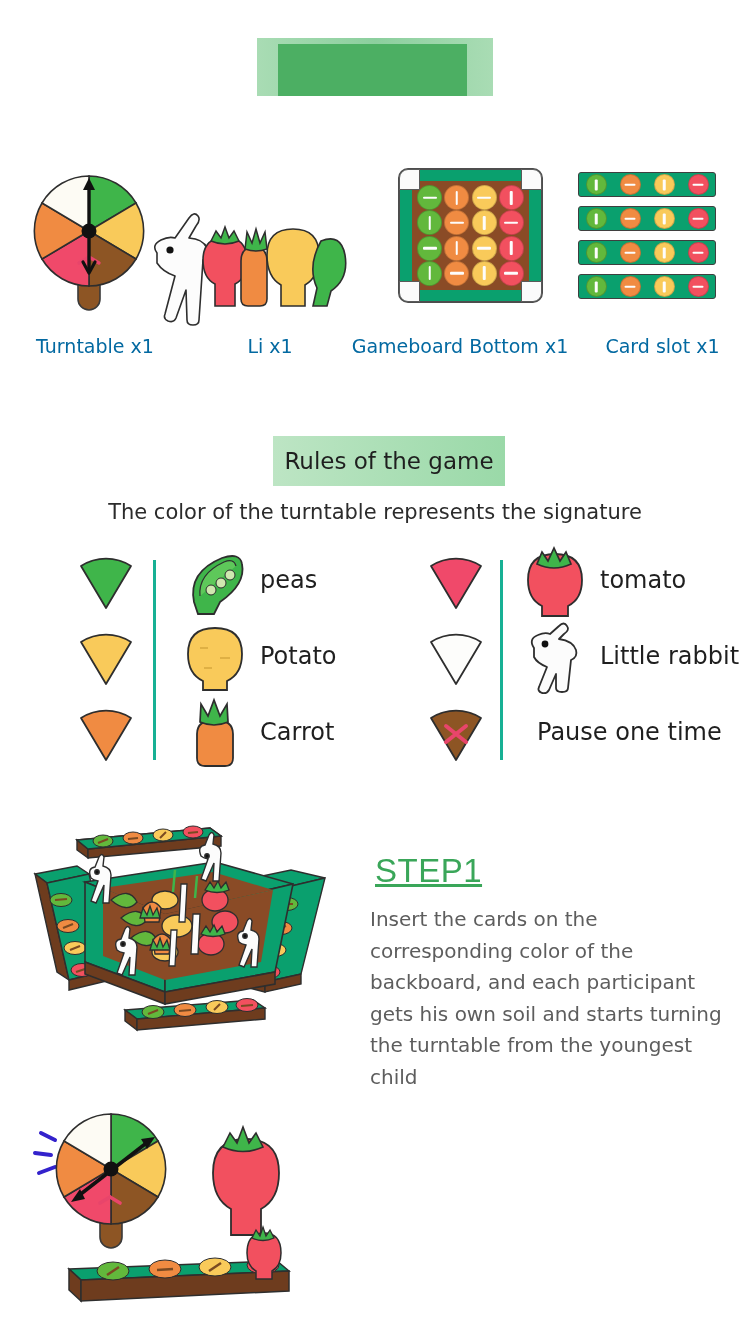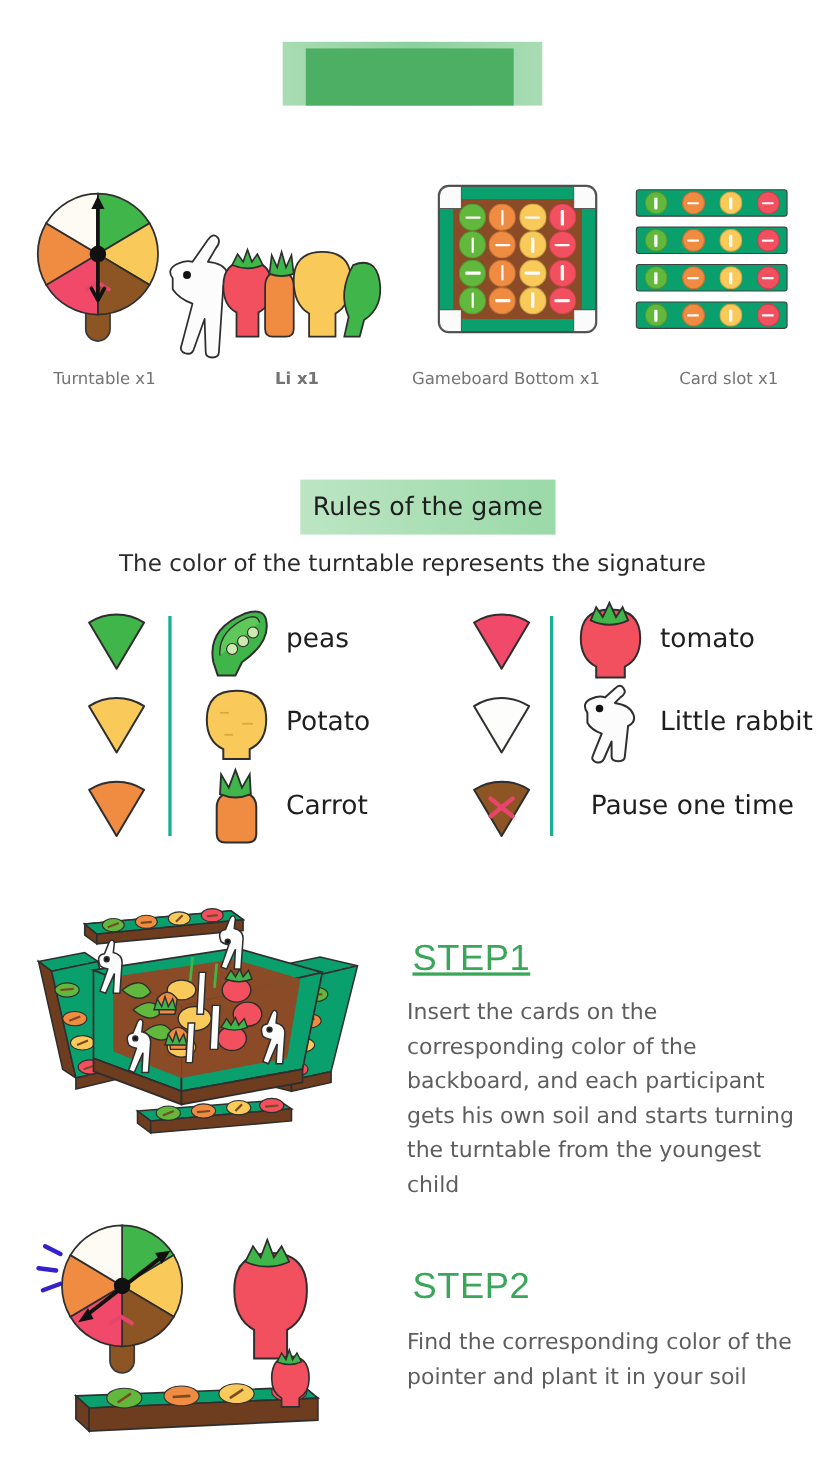--- a/index.html
+++ b/index.html
@@ -30,21 +30,21 @@
   }
   .content-cover {
     position: absolute; left: 278px; top: 6px; width: 189px; height: 52px;
     background: #4caf63;
   }
 
   
   .parts-row { position: absolute; left: 0; top: 150px; width: 750px; height: 230px; }
   .part-label {
     position: absolute; text-align: center;
-    font-size: 15px; color: #737373;
+    font-size: 19px; color: #0369a1;
     font-family: "DejaVu Sans", sans-serif;
     white-space: nowrap;
   }
 
   
   .turntable { position: absolute; left: 30px; top: 20px; width: 120px; height: 150px; }
 
   
   .li-group { position: absolute; left: 145px; top: 55px; width: 200px; height: 110px; }
 
@@ -356,21 +356,21 @@
           <div class="seed" style="background: rgb(249, 202, 90); width: 19px; height: 19px;">
             <div class="slit v" style="height: 11px; width: 2.5px;"></div>
           </div>
           <div class="seed" style="background: rgb(242, 80, 95); width: 19px; height: 19px;">
             <div class="slit h" style="height: 2.5px; width: 11px;"></div>
           </div>
         </div>
       </div>
 
     <div class="part-label" style="left:0px; top:185px; width:190px;">Turntable x1</div>
-    <div class="part-label" style="left:190px; top:185px; width:160px;font-weight:bold;">Li x1</div>
+    <div class="part-label" style="left:190px; top:185px; width:160px;">Li x1</div>
     <div class="part-label" style="left:340px; top:185px; width:240px;">Gameboard Bottom x1</div>
     <div class="part-label" style="left:580px; top:185px; width:165px;">Card slot x1</div>
   </div>
 
   <div class="rules-band">
     <span class="rules-title">Rules of the game</span>
   </div>
   <div class="rules-sub">The color of the turntable represents the signature</div>
 
   <div class="legend">
@@ -623,18 +623,14 @@
         <path d="M227 163 l4 -8 l4 6 l3 -9 l3 9 l4 -6 l4 8 q-11 5 -22 0 Z" fill="#3fb54a" stroke="#2e2e2e" stroke-width="1.3"></path>
       </g>
     </svg>
   </div>
 
   <div class="step" id="step1-block">
     <div class="step-title">STEP1</div>
     <div class="step-body">Insert the cards on the corresponding color of the backboard, and each participant gets his own soil and starts turning the turntable from the youngest child</div>
   </div>
 
-  <div class="step" id="step2-block">
-    <div class="step-title">STEP2</div>
-    <div class="step-body">Find the corresponding color of the pointer and plant it in your soil</div>
-  </div>
 
 </div>
 
 </body></html>

